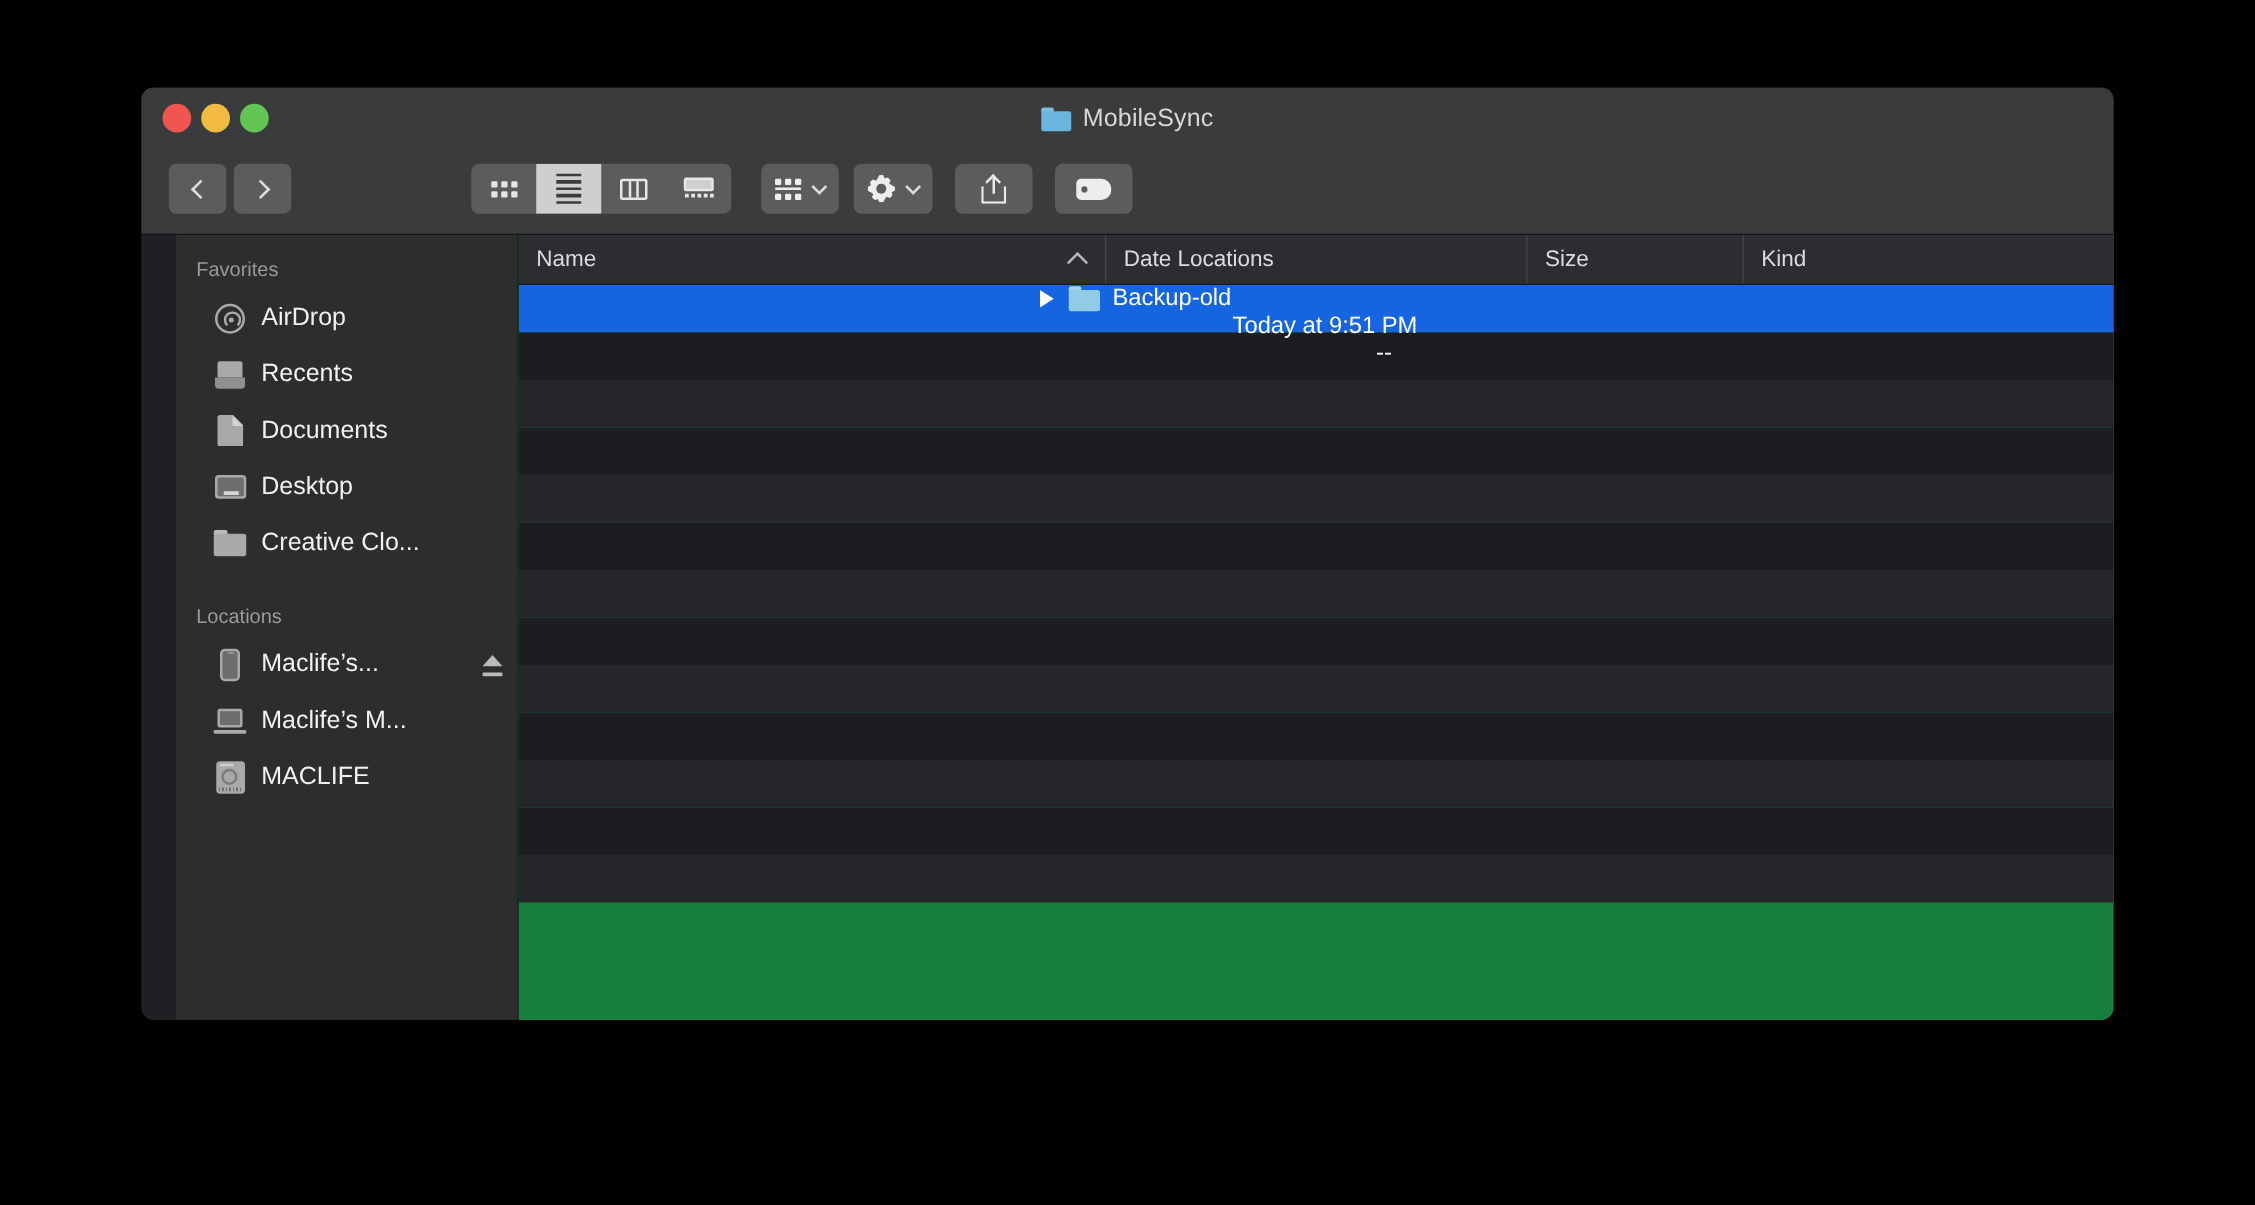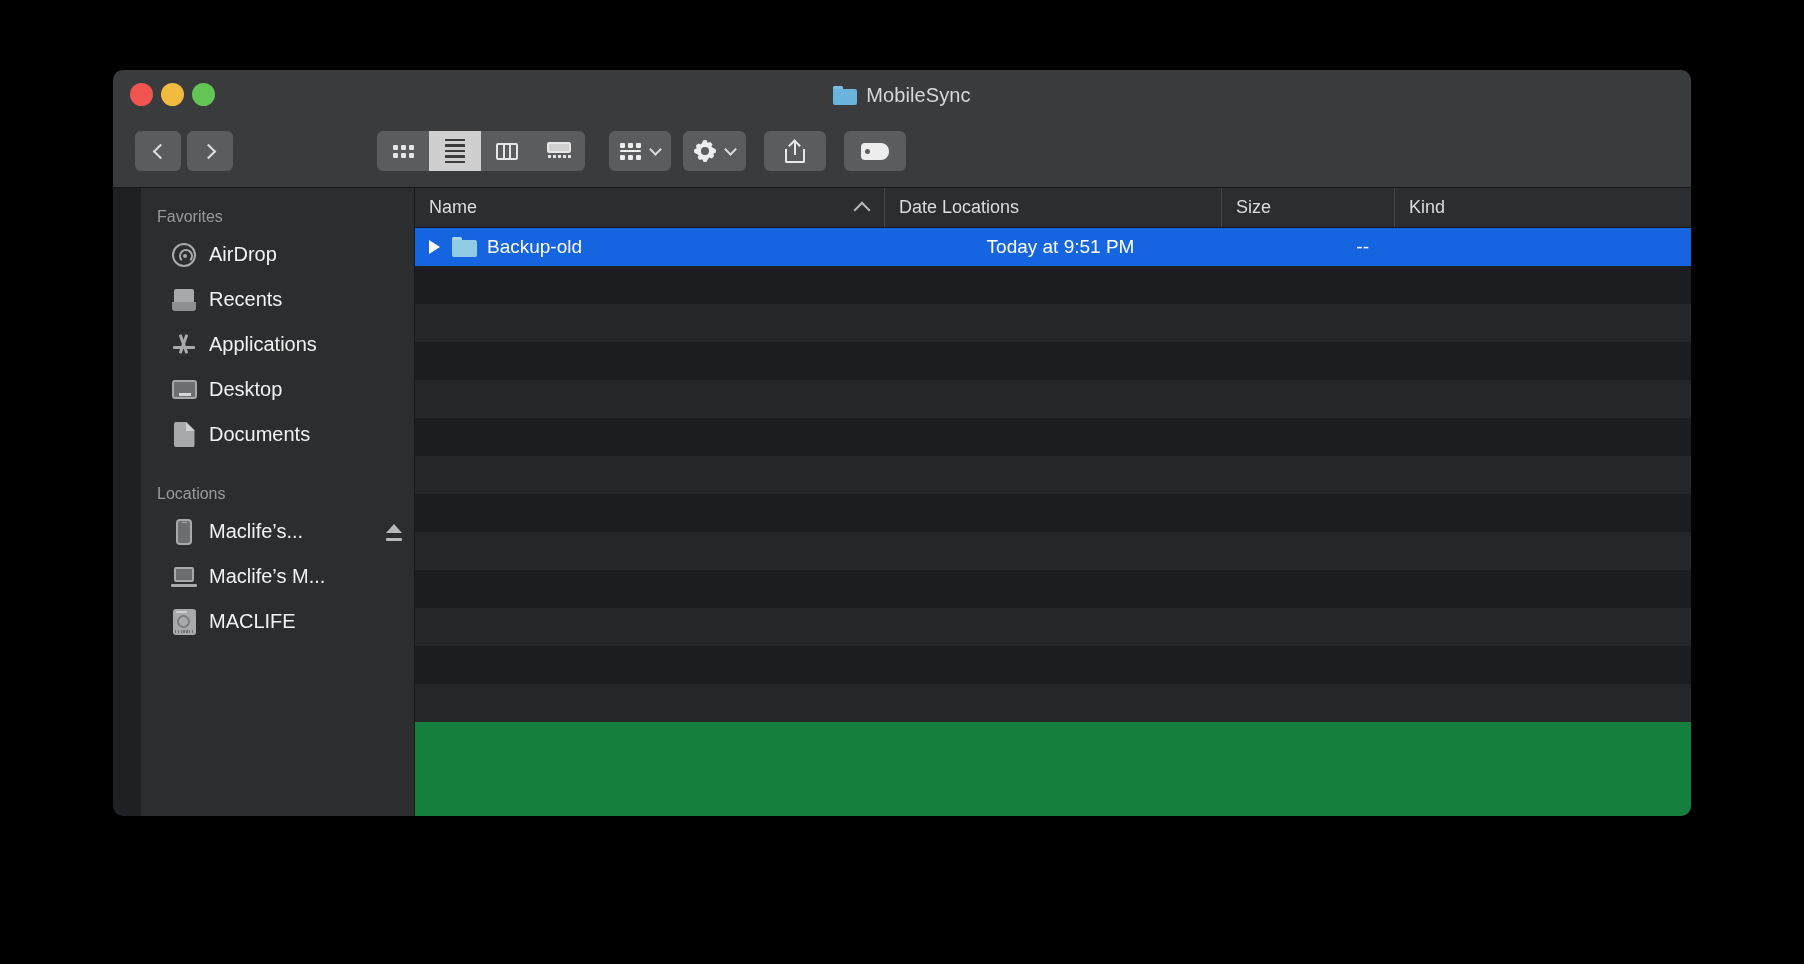--- a/index.html
+++ b/index.html
@@ -549,20 +549,21 @@
   .rows {
     flex: 1;
     overflow: hidden;
   }
   .row {
     display: flex;
     height: 38px;
     align-items: center;
     font-size: 19px;
     color: #e8e8ea;
+    flex-direction: column;
   }
   .row.odd  { background: #24262a; }
   .row.even { background: #1b1d21; }
   .row.selected { background: #1565e0; color: #ffffff; }
 
   .cell {
     padding-left: 14px;
     display: flex;
     align-items: center;
     overflow: hidden;
@@ -735,47 +736,45 @@
         <div class="sb-item">
           <span class="sb-icon">
             <span class="ic-recents">
                 <span class="lines"></span>
                 <span class="tray"></span>
               </span>
           </span>
           <span class="sb-label">Recents</span>
         </div>
 
-        <div class="sb-item">
-          <span class="sb-icon">
-            <span class="ic-apps">
-                <span class="bar"></span>
-              </span>
-          </span>
-          <span class="sb-label">Applications</span>
-        </div>
-
-        <div class="sb-item">
-          <span class="sb-icon">
-              <span class="ic-desktop"></span>
-            </span>
-          <span class="sb-label">Desktop</span>
-        </div>
 
         <div class="sb-item">
           <span class="sb-icon">
             <span class="ic-docs">
                 <span class="pg"></span>
                 <span class="fold"></span>
               </span>
           </span>
           <span class="sb-label">Documents</span>
         </div>
 
-
+        <div class="sb-item">
+          <span class="sb-icon">
+              <span class="ic-desktop"></span>
+            </span>
+          <span class="sb-label">Desktop</span>
+        </div>
+
+
+        <div class="sb-item">
+          <span class="sb-icon">
+              <span class="ic-folder"></span>
+            </span>
+          <span class="sb-label">Creative Clo...</span>
+        </div>
 
         <div class="sb-section-title locations">Locations</div>
 
         <div class="sb-item">
           <span class="sb-icon">
               <span class="ic-phone"></span>
             </span>
           <span class="sb-label">Maclife’s...</span>
           <span class="eject-btn"></span>
         </div>

